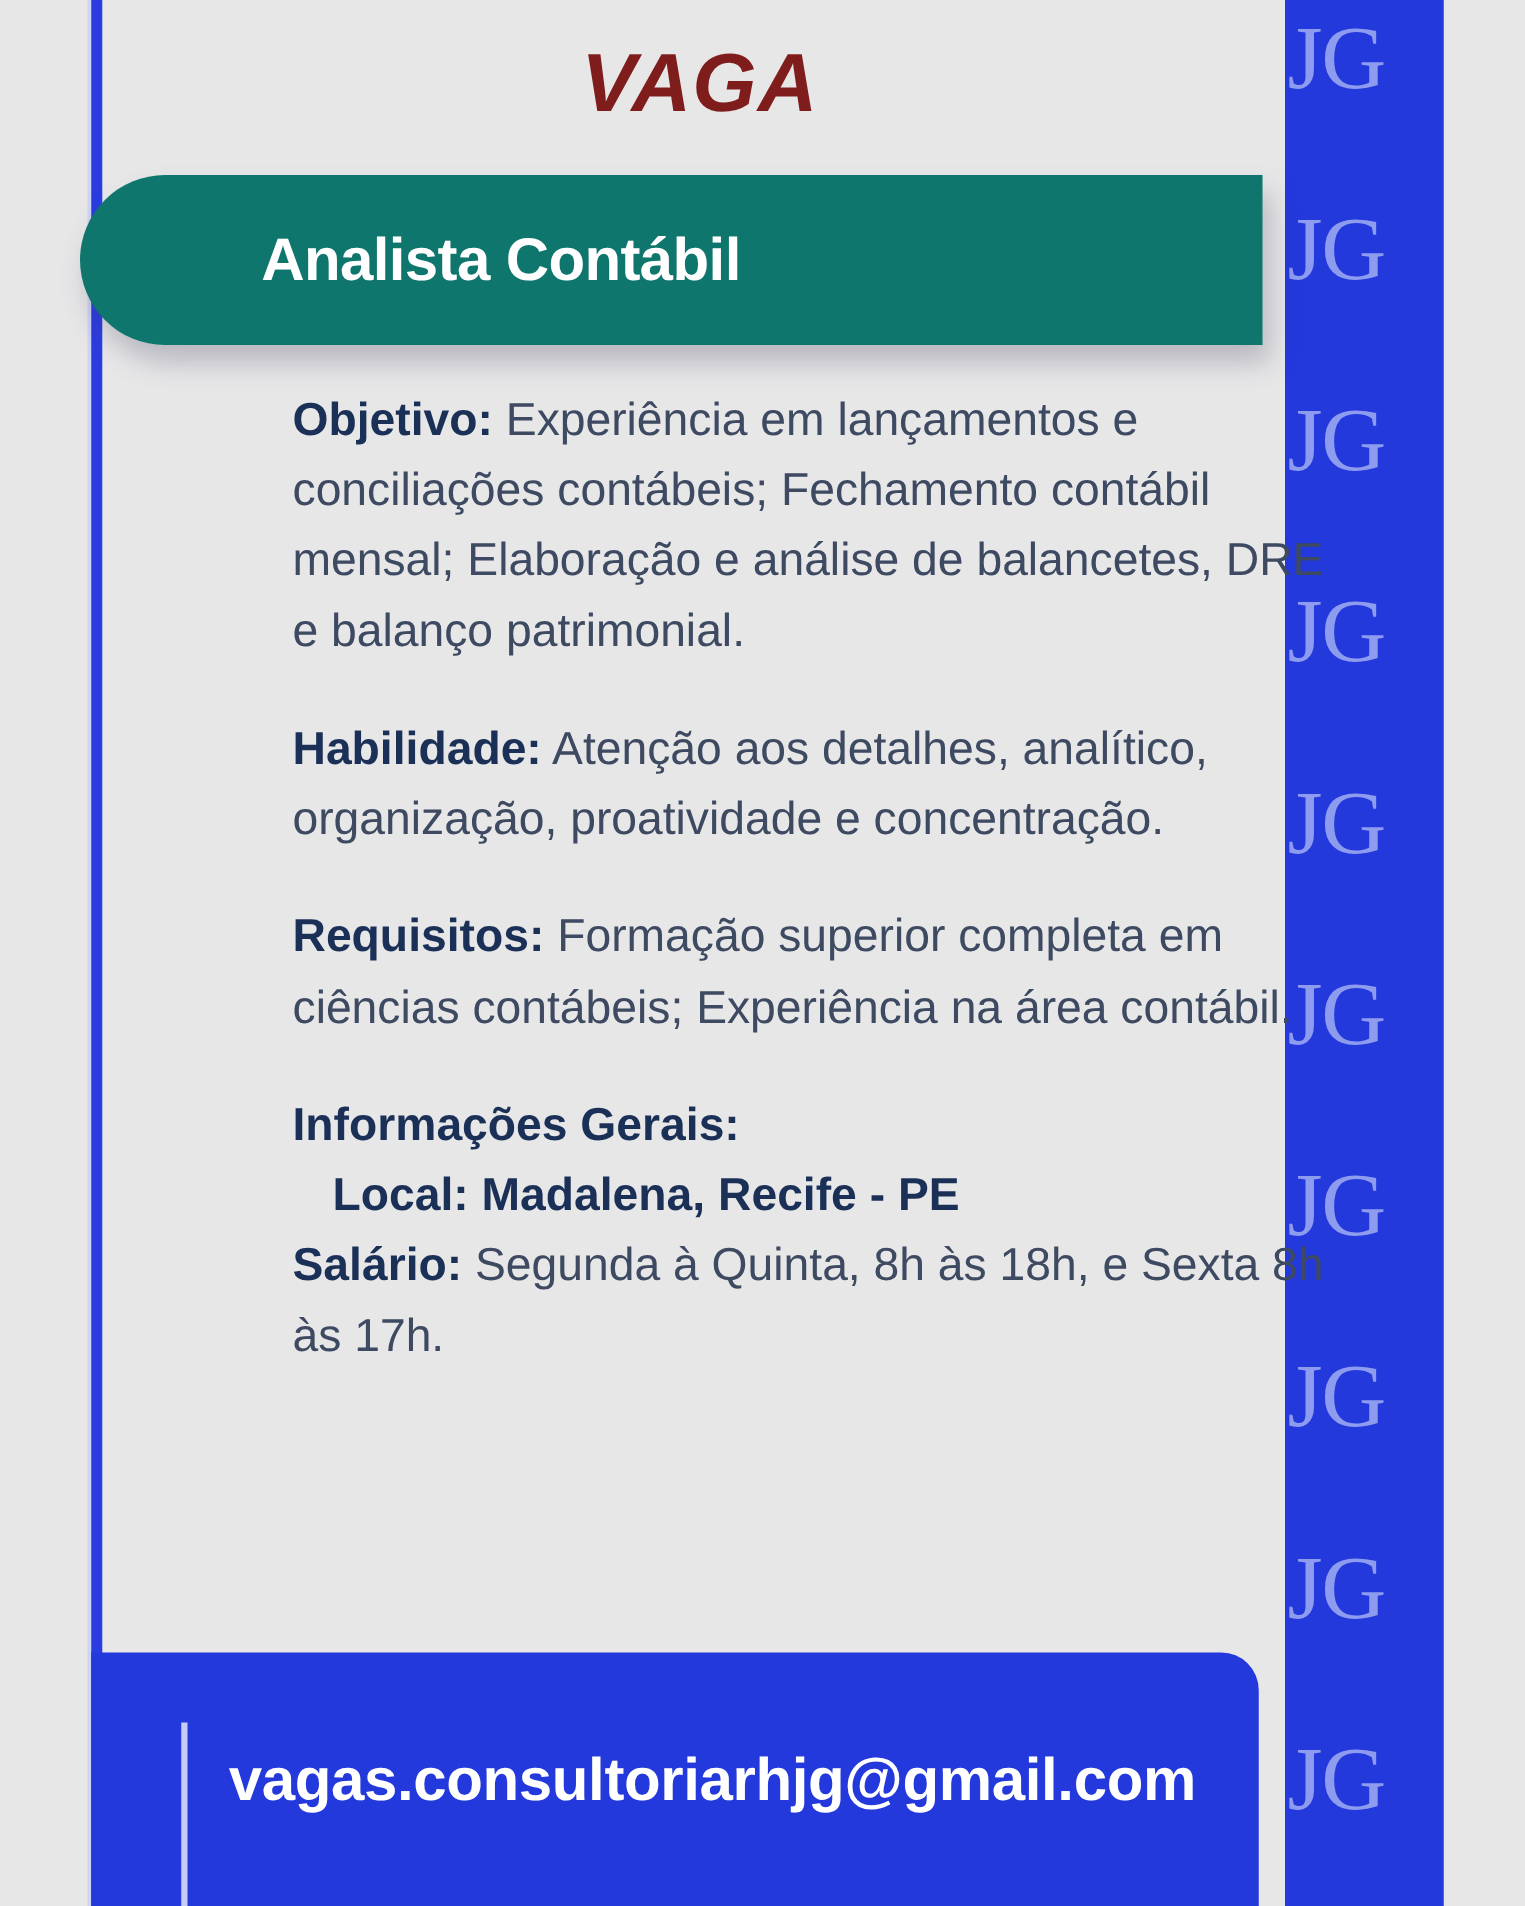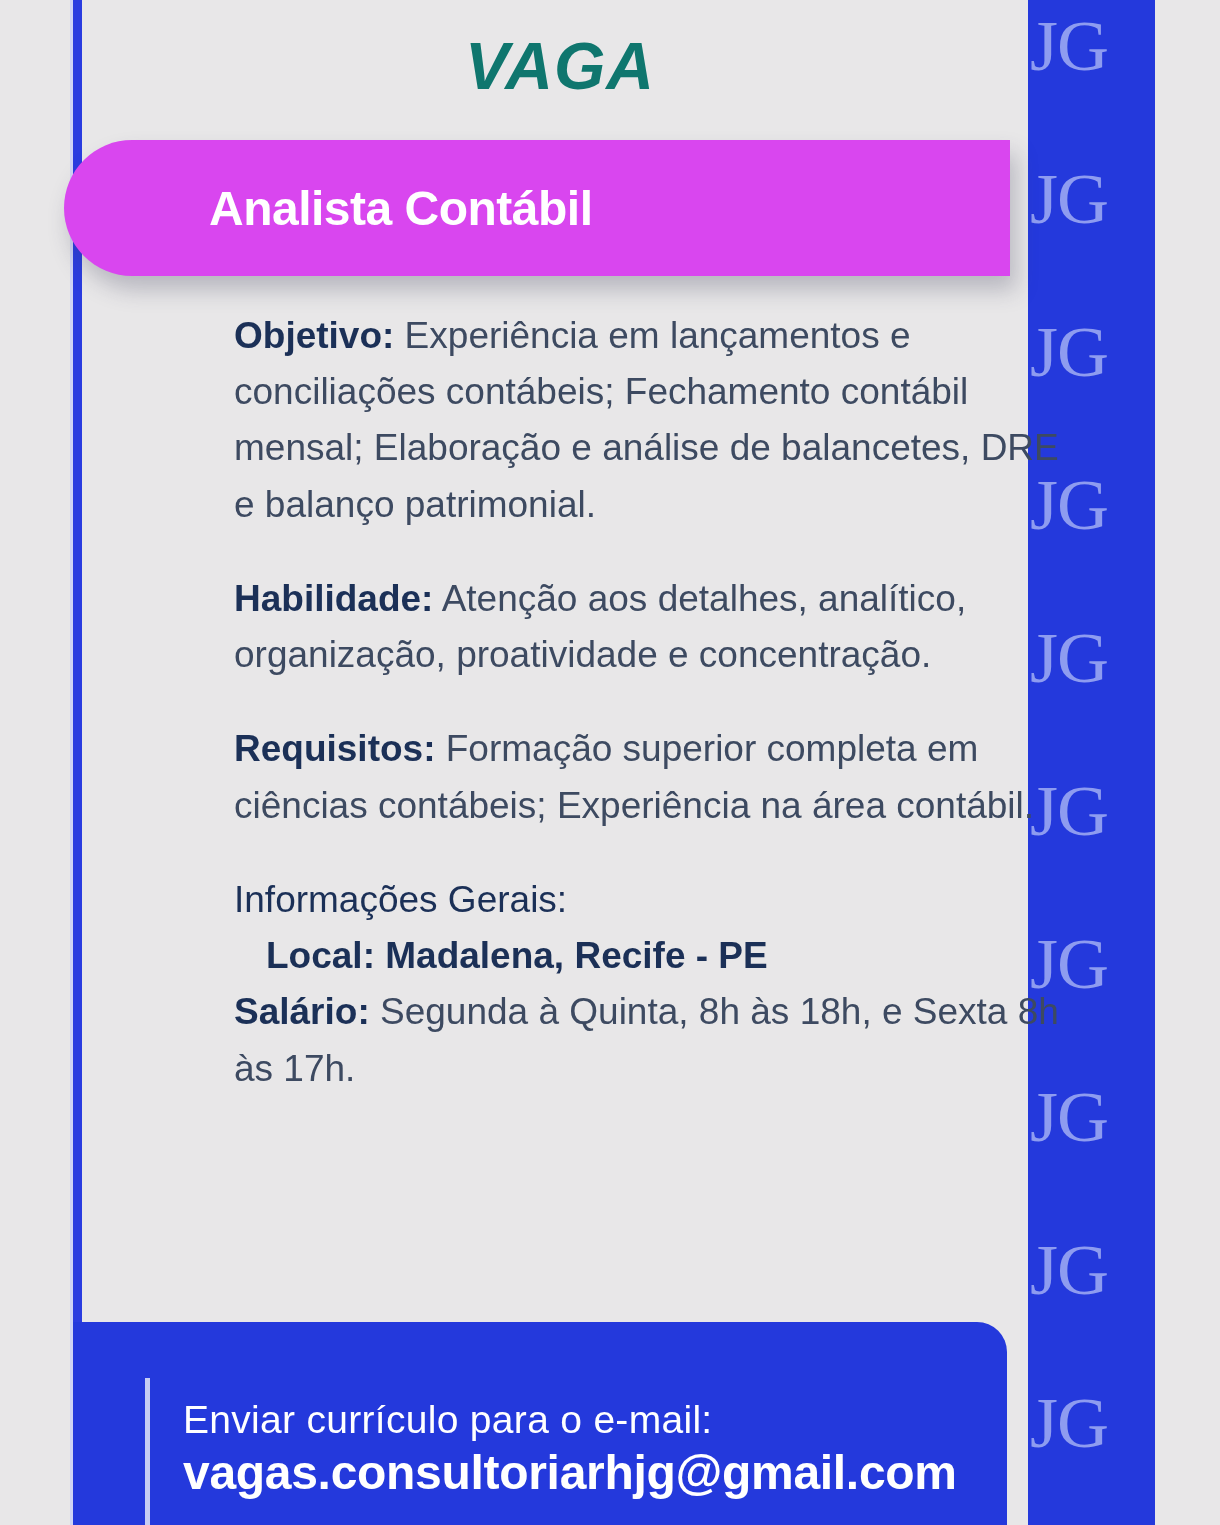--- a/index.html
+++ b/index.html
@@ -76,32 +76,32 @@
   .vaga {
     position: absolute;
     left: 0;
     top: 28px;
     width: 956px;
     text-align: center;
     font-size: 66px;
     font-weight: 700;
     font-style: italic;
     letter-spacing: 1px;
-    color: #0f766e;
+    color: #7f1d1d;
     z-index: 5;
   }
 
   
   .title-pill {
     position: absolute;
     left: 64px;
     top: 140px;
     width: 946px;
     height: 136px;
-    background: #d946ef;
+    background: #0f766e;
     border-radius: 70px 0 0 70px;
     box-shadow: 6px 14px 22px rgba(60, 60, 90, 0.28);
     z-index: 6;
     display: flex;
     align-items: center;
   }
   .title-pill .pill-text {
     margin-left: 145px;
     color: #ffffff;
     font-size: 48px;
@@ -122,21 +122,21 @@
   }
   .para {
     margin: 0 0 38px 0;
   }
   .para:last-child { margin-bottom: 0; }
   .lbl {
     font-weight: 700;
     color: #1b3057;
   }
   .info-head {
-    font-weight: 400;
+    font-weight: 700;
     color: #1b3057;
     display: block;
   }
   .info-line { display: block; }
   .info-line.bold,
   .info-line.bold * { font-weight: 700; color: #1b3057; margin-left: 32px; }
 
   
   .footer-panel {
     position: absolute;
@@ -219,18 +219,17 @@
     </div>
   </div>
 
   <div class="title-pill">
     <span class="pill-text">Analista Contábil</span>
   </div>
 
   <div class="footer-panel">
     <div class="footer-rule"></div>
     <div class="footer-text">
-      <span class="footer-line1">Enviar currículo para o e-mail:</span>
       <span class="footer-line2">vagas.consultoriarhjg@gmail.com</span>
     </div>
   </div>
 
 </div>
 
 </body></html>

